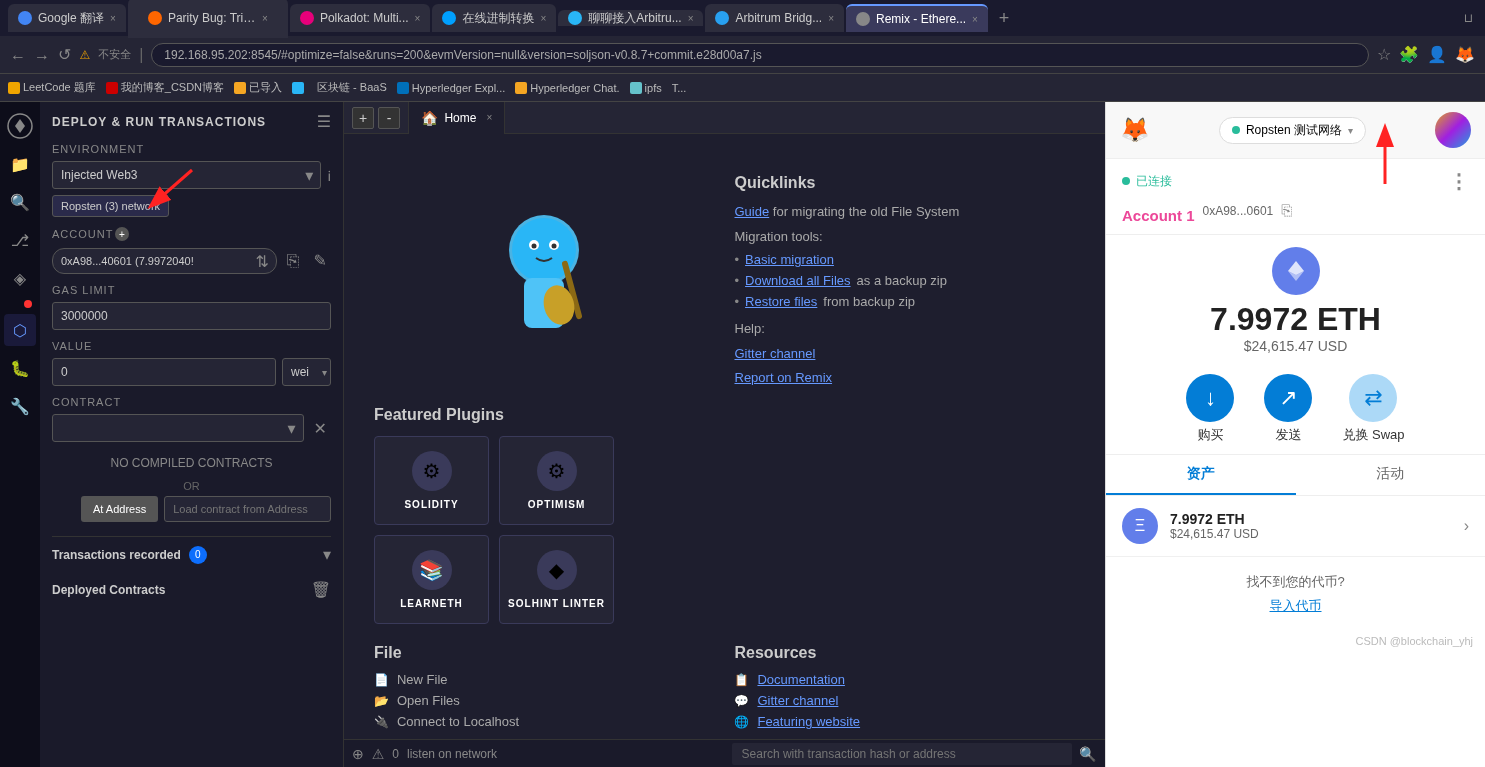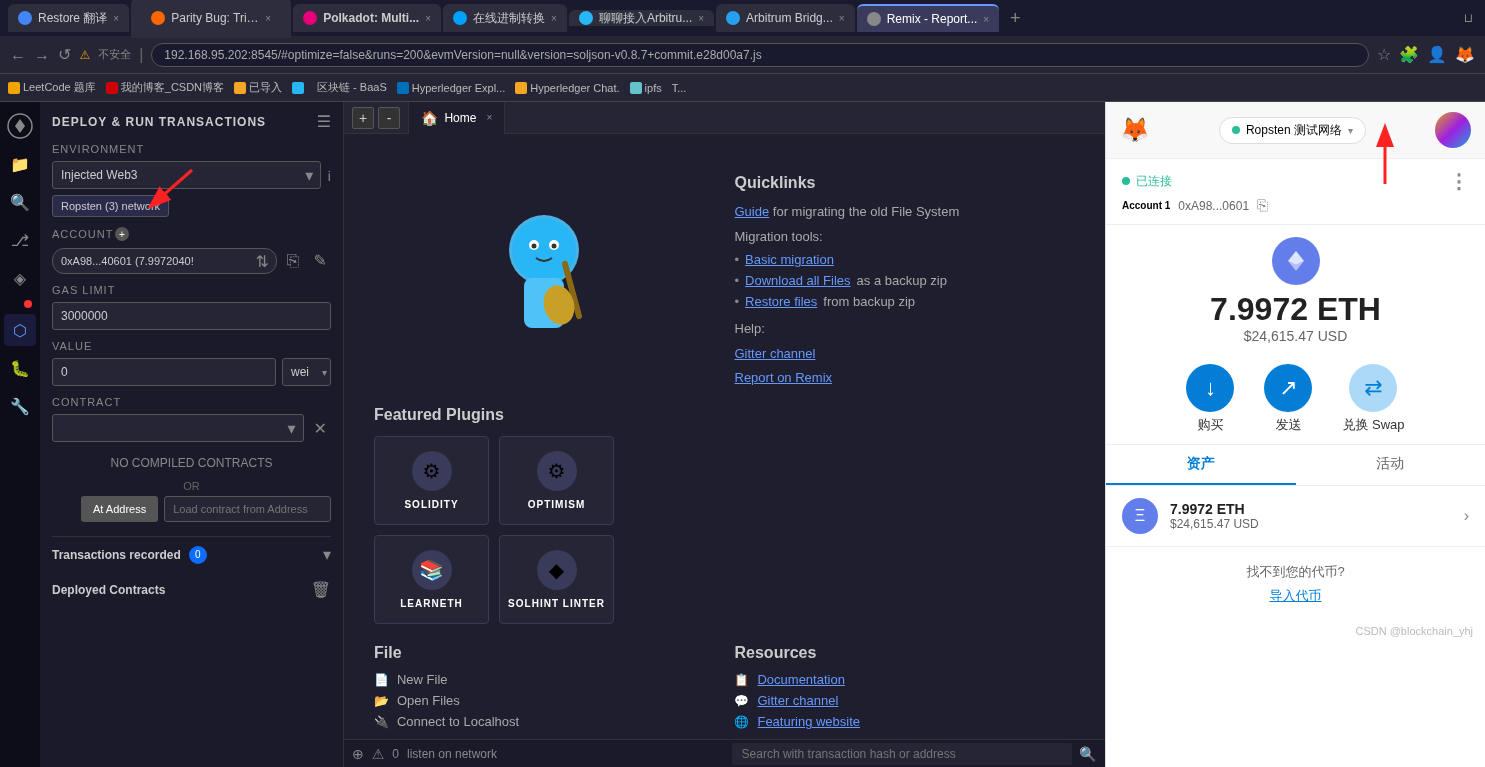--- a/index.html
+++ b/index.html
@@ -8,51 +8,51 @@
 </head>
 <body>
 
 <div style="display:flex; flex-direction:column; width:1485px; height:767px; overflow:hidden;">
 
   <div>
 
     <div style="display:flex; align-items:center; height:36px; background:#1a1a2e; padding:0 8px; gap:2px;">
       <div style="display:flex;align-items:center;height:28px;padding:0 10px;border-radius:6px 6px 0 0;font-size:12px;color:#ccc;background:#2d2d3d;gap:6px;max-width:160px;cursor:pointer;">
         <div style="width:14px;height:14px;background:#4285f4;border-radius:50%;flex-shrink:0;"></div>
-        <span style="overflow:hidden;text-overflow:ellipsis;white-space:nowrap;">Restore 翻译</span>
+        <span style="overflow:hidden;text-overflow:ellipsis;white-space:nowrap;">Google 翻译</span>
         <span style="font-size:10px;color:#888;">×</span>
       </div>
       <div style="display:flex;align-items:center;height:40px;padding:0 20px;border-radius:6px 6px 0 0;font-size:12px;color:#ccc;background:#2d2d3d;gap:6px;max-width:160px;cursor:pointer;">
         <div style="width:14px;height:14px;background:#ff6600;border-radius:50%;flex-shrink:0;"></div>
         <span style="overflow:hidden;text-overflow:ellipsis;white-space:nowrap;">Parity Bug: Trig...</span>
         <span style="font-size:10px;color:#888;">×</span>
       </div>
       <div style="display:flex;align-items:center;height:28px;padding:0 10px;border-radius:6px 6px 0 0;font-size:12px;color:#ccc;background:#2d2d3d;gap:6px;max-width:160px;cursor:pointer;">
         <div style="width:14px;height:14px;background:#e6007a;border-radius:50%;flex-shrink:0;"></div>
-        <span style="overflow:hidden;text-overflow:ellipsis;white-space:nowrap;font-weight:bold;">Polkadot: Multi...</span>
+        <span style="overflow:hidden;text-overflow:ellipsis;white-space:nowrap;">Polkadot: Multi...</span>
         <span style="font-size:10px;color:#888;">×</span>
       </div>
       <div style="display:flex;align-items:center;height:28px;padding:0 10px;border-radius:6px 6px 0 0;font-size:12px;color:#ccc;background:#2d2d3d;gap:6px;max-width:160px;cursor:pointer;">
         <div style="width:14px;height:14px;background:#00a0ff;border-radius:50%;flex-shrink:0;"></div>
         <span style="overflow:hidden;text-overflow:ellipsis;white-space:nowrap;">在线进制转换</span>
         <span style="font-size:10px;color:#888;">×</span>
       </div>
       <div style="display:flex;align-items:center;height:16px;padding:0 10px;border-radius:6px 6px 0 0;font-size:12px;color:#ccc;background:#2d2d3d;gap:6px;max-width:160px;cursor:pointer;">
         <div style="width:14px;height:14px;background:#29b6f6;border-radius:50%;flex-shrink:0;"></div>
         <span style="overflow:hidden;text-overflow:ellipsis;white-space:nowrap;">聊聊接入Arbitru...</span>
         <span style="font-size:10px;color:#888;">×</span>
       </div>
       <div style="display:flex;align-items:center;height:28px;padding:0 10px;border-radius:6px 6px 0 0;font-size:12px;color:#ccc;background:#2d2d3d;gap:6px;max-width:160px;cursor:pointer;">
         <div style="width:14px;height:14px;background:#28a0f0;border-radius:50%;flex-shrink:0;"></div>
         <span style="overflow:hidden;text-overflow:ellipsis;white-space:nowrap;">Arbitrum Bridg...</span>
         <span style="font-size:10px;color:#888;">×</span>
       </div>
       <div style="display:flex;align-items:center;height:28px;padding:0 10px;border-radius:6px 6px 0 0;font-size:12px;color:#fff;background:#3a3a5c;gap:6px;max-width:160px;cursor:pointer;border-top:2px solid #6699ff;">
         <div style="width:14px;height:14px;background:#888;border-radius:50%;flex-shrink:0;"></div>
-        <span style="overflow:hidden;text-overflow:ellipsis;white-space:nowrap;">Remix - Report...</span>
+        <span style="overflow:hidden;text-overflow:ellipsis;white-space:nowrap;">Remix - Ethere...</span>
         <span style="font-size:10px;color:#888;">×</span>
       </div>
       <div style="width:28px;height:28px;display:flex;align-items:center;justify-content:center;color:#888;font-size:18px;cursor:pointer;">+</div>
       <div style="flex:1;"></div>
       <div style="color:#888;cursor:pointer;font-size:12px;padding:4px;">⊔</div>
     </div>
 
     <div style="display:flex;align-items:center;height:38px;background:#252535;padding:0 10px;gap:8px;border-bottom:1px solid #444;">
       <span style="color:#888;font-size:16px;cursor:pointer;">←</span>
       <span style="color:#888;font-size:16px;cursor:pointer;">→</span>
@@ -373,21 +373,21 @@
 
       <div style="padding:10px 16px;border-bottom:1px solid #eee;">
         <div style="display:flex;align-items:center;justify-content:space-between;margin-bottom:4px;">
           <div style="display:flex;align-items:center;gap:6px;">
             <div style="width:8px;height:8px;border-radius:50%;background:#29bc9b;"></div>
             <span style="font-size:12px;color:#29bc9b;">已连接</span>
           </div>
           <span style="color:#888;cursor:pointer;font-size:20px;font-weight:bold;">⋮</span>
         </div>
         <div style="display:flex;align-items:center;gap:8px;">
-          <span style="font-size:10px;font-weight:bold;color:#000000;">Account 1</span>
+          <span style="font-size:15px;font-weight:bold;color:#ec4899;margin-top:10px;">Account 1</span>
           <span style="font-size:12px;color:#666;">0xA98...0601</span>
           <span style="color:#888;cursor:pointer;font-size:14px;">⎘</span>
         </div>
       </div>
 
       <div style="width:48px;height:48px;border-radius:50%;background:#627EEA;display:flex;align-items:center;justify-content:center;margin:12px auto 6px;">
         <svg width="24" height="24" viewBox="0 0 24 24">
             <polygon points="12,2 20,12 12,16 4,12" fill="white" opacity="0.8"></polygon>
             <polygon points="12,16 20,12 12,22 4,12" fill="white" opacity="0.5"></polygon>
           </svg>

